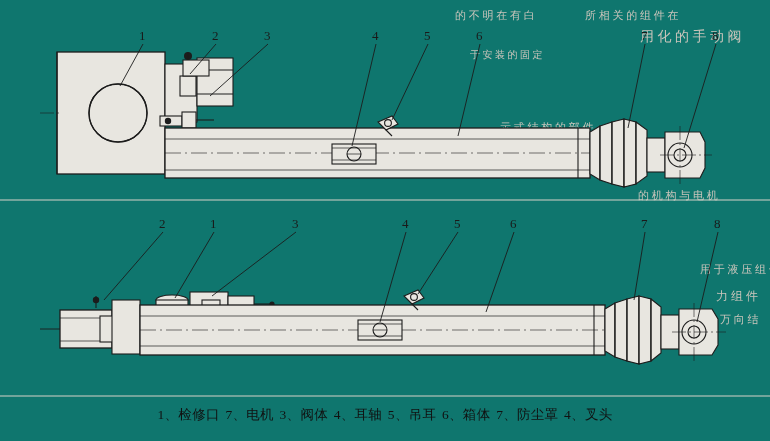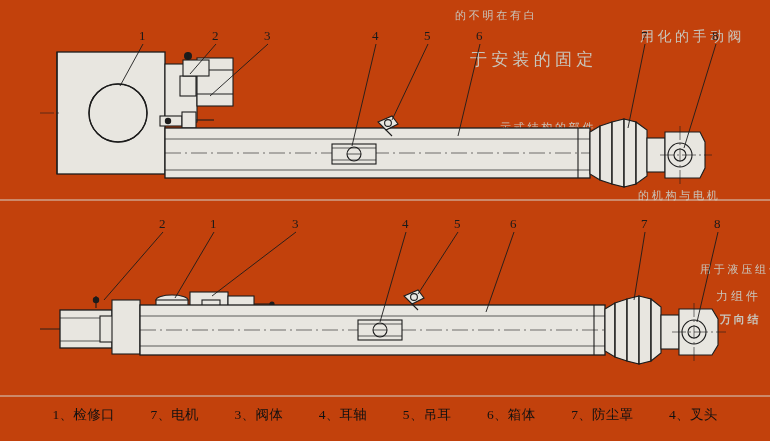--- a/index.html
+++ b/index.html
@@ -4,21 +4,21 @@
 <style>
   html, body {
     margin: 0;
     padding: 0;
     background: #ffffff;
   }
   #page {
     position: relative;
     width: 770px;
     height: 441px;
-    background: #c2410c;
+    background: #0f766e;
     overflow: hidden;
     font-family: "Liberation Sans", sans-serif;
   }
   #diagram-svg {
     position: absolute;
     left: 0;
     top: 0;
     width: 770px;
     height: 441px;
   }
@@ -37,43 +37,44 @@
     width: 770px;
     text-align: center;
     font-family: "Liberation Serif", serif;
     font-size: 13.5px;
     color: #111;
     letter-spacing: 0.3px;
     white-space: nowrap;
   }
   #legend .legend-item {
     display: inline-block;
-    margin: 0 16px;
+    margin: 0 1px;
   }
   .ghost {
     position: absolute;
     font-family: "Liberation Serif", serif;
     color: #c9c5bb;
     white-space: nowrap;
     pointer-events: none;
   }
 </style>
 </head>
 <body>
 
 <div id="page">
 
   <div class="ghost" style="left:455px; top:8px; font-size:11px;">的 不 明 在 有 白</div>
+  <div class="ghost" style="left:585px; top:8px; font-size:11px;">所 相 关 的 组 件 在</div>
   <div class="ghost" style="left:640px; top:28px; font-size:14px;">用 化 的 手 动 阀</div>
-  <div class="ghost" style="left:470px; top:48px; font-size:17px;">于 安 装 的 固 定</div>
+  <div class="ghost" style="left:470px; top:48px; font-size:10px;">于 安 装 的 固 定</div>
   <div class="ghost" style="left:500px; top:120px; font-size:11px;">示 式 结 构 的 部 件</div>
   <div class="ghost" style="left:638px; top:188px; font-size:11px;">的 机 构 与 电 机</div>
   <div class="ghost" style="left:700px; top:262px; font-size:11px;">用 于 液 压 组 合 式</div>
   <div class="ghost" style="left:716px; top:288px; font-size:12px;">力 组 件</div>
-  <div class="ghost" style="left:720px; top:312px; font-size:11px;font-weight:bold;">万 向 结</div>
+  <div class="ghost" style="left:720px; top:312px; font-size:11px;">万 向 结</div>
 
   <svg id="diagram-svg" viewBox="0 0 770 441">
     <g fill="none" stroke="#1c1c1c" stroke-width="1.1" stroke-linejoin="miter" stroke-linecap="butt">
 
       <g>
         <rect x="57" y="52" width="108" height="122" fill="#e8e6e0" stroke="#1c1c1c" stroke-width="1.3"></rect>
         <line x1="57" y1="52" x2="57" y2="174"></line>
         <circle cx="118" cy="113" r="29" fill="#e8e6e0"></circle>
         <circle cx="118" cy="113" r="29" stroke-width="1.4"></circle>
       </g>

